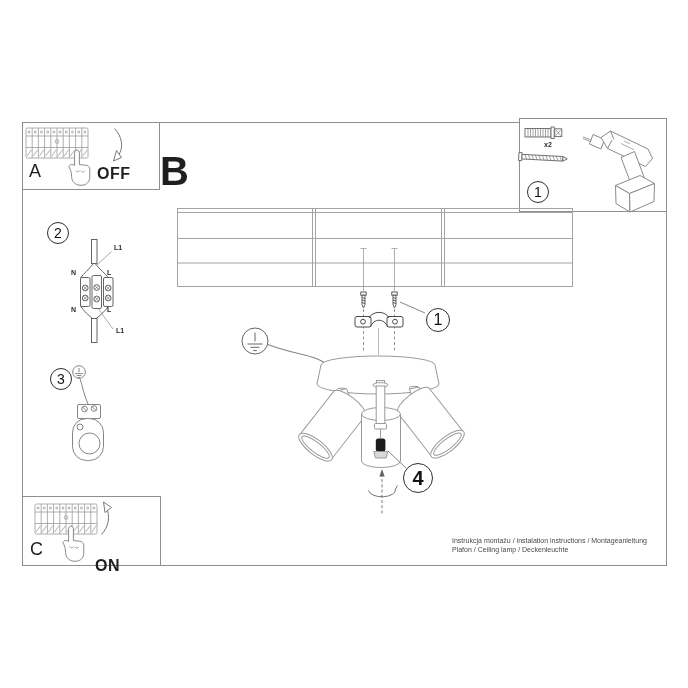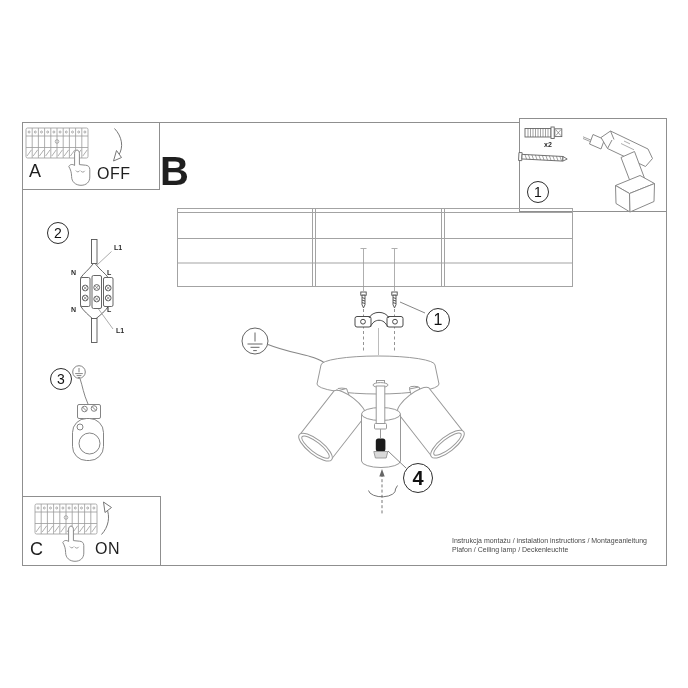--- a/index.html
+++ b/index.html
@@ -8,21 +8,21 @@
     font-family:"Liberation Sans", sans-serif;overflow:hidden;color:#1a1a1a;
   }
   .frame{position:absolute;border:1px solid #8f8f8f;background:#ffffff;box-sizing:border-box;}
   #page-frame{background:transparent;}
   .letter{position:absolute;color:#1f1f1f;}
   .circle-label{
     position:absolute;border:1.3px solid #2e2e2e;border-radius:50%;background:#fff;
     display:flex;align-items:center;justify-content:center;color:#111;box-sizing:border-box;
   }
   .tiny-label{position:absolute;font-size:7px;font-weight:bold;color:#2a2a2a;line-height:7px;}
-  .action-label{position:absolute;font-size:16px;font-weight:400;color:#1f1f1f;letter-spacing:0.5px;}
+  .action-label{position:absolute;font-size:16px;font-weight:700;color:#1f1f1f;letter-spacing:0.5px;}
   #footer{
     position:absolute;left:452px;top:537px;width:210px;
     font-size:7px;line-height:8.5px;color:#4a4a4a;letter-spacing:0px;
   }
   svg{position:absolute;left:0;top:0;}
 </style>
 </head>
 <body>
 
 <div id="page-frame" class="frame" style="left:22px;top:122px;width:645px;height:444px;"></div>
@@ -254,18 +254,18 @@
 <div class="tiny-label" style="left:71px;top:306px;">N</div>
 <div class="tiny-label" style="left:107px;top:306px;">L</div>
 <div class="tiny-label" style="left:116px;top:327px;">L1</div>
 
 <div class="circle-label" style="left:50px;top:368px;width:22px;height:22px;font-size:14px;">3</div>
 
 <div class="circle-label" style="left:426px;top:308px;width:24px;height:24px;font-size:16px;">1</div>
 <div class="circle-label" style="left:403px;top:463px;width:30px;height:30px;font-size:20px;font-weight:600;">4</div>
 
 <div class="letter" style="left:30px;top:539px;font-size:18px;">C</div>
-<div class="action-label" style="left:95px;top:540px;">ON</div>
+<div class="action-label" style="left:95px;top:557px;">ON</div>
 
 <div id="footer">
   <div>Instrukcja montażu / instalation instructions / Montageanleitung</div>
   <div>Plafon / Ceiling lamp / Deckenleuchte</div>
 </div>
 
 </body></html>

